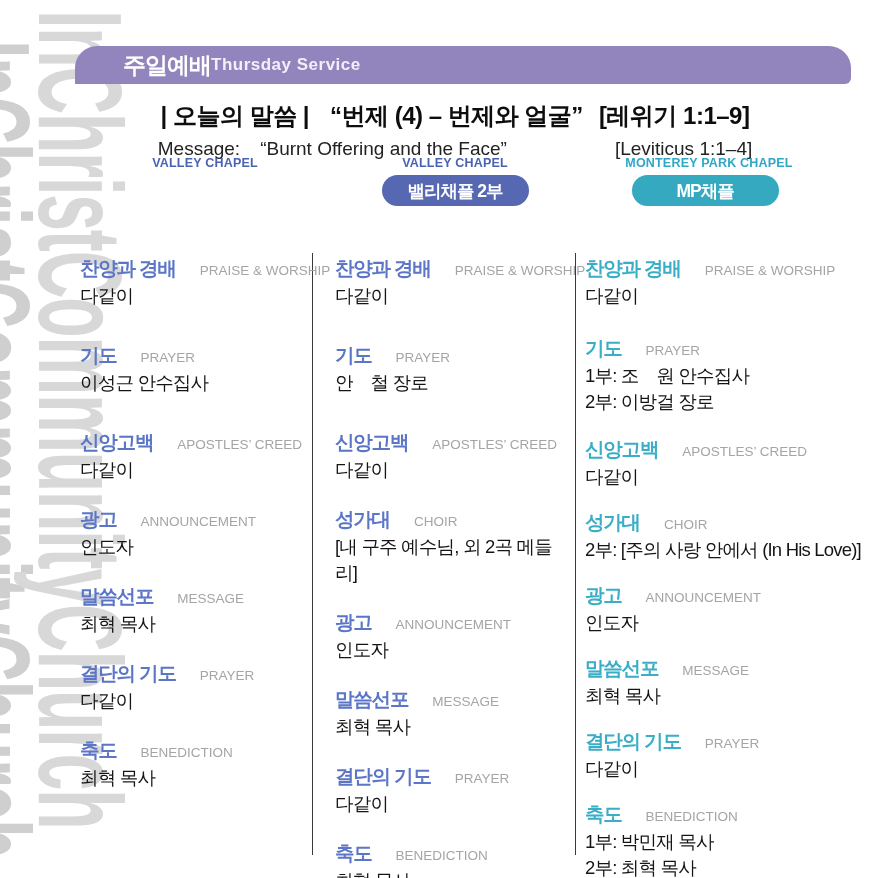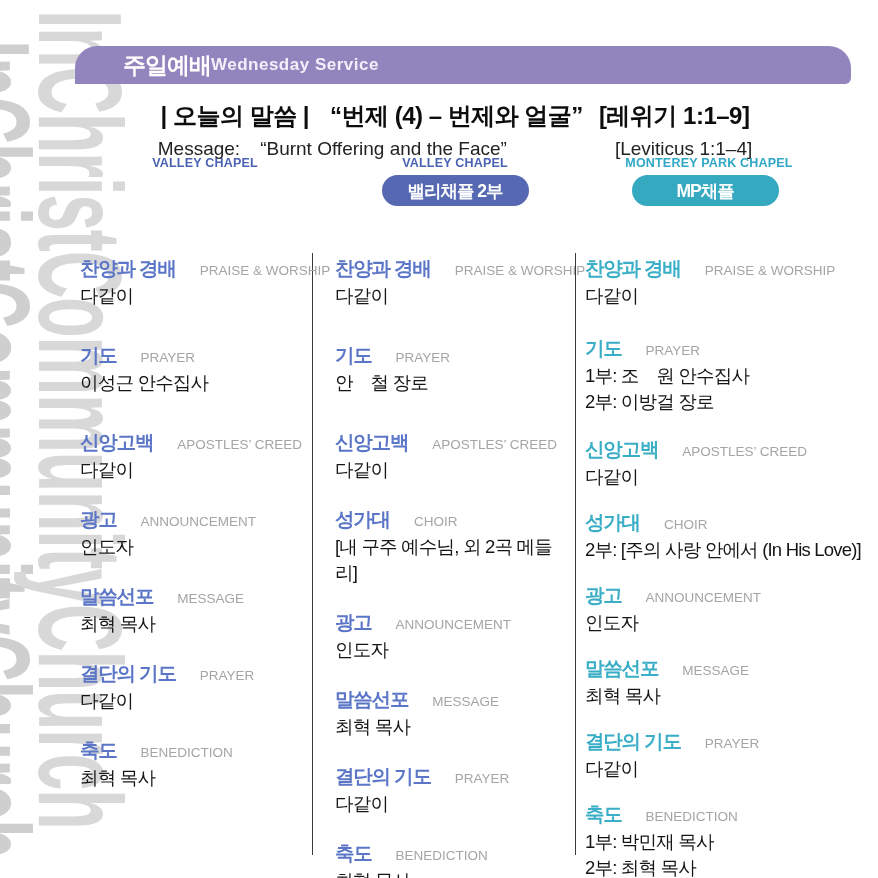--- a/index.html
+++ b/index.html
@@ -131,21 +131,21 @@
   .col3 .item:nth-child(2){margin-bottom:22px;}
 </style>
 </head>
 <body>
 
 <div class="watermark ghost">InChristCommunityChurch</div>
 <div class="watermark">InChristCommunityChurch</div>
 
 <div class="header-bar">
   <span class="ko">주일예배</span>
-  <span class="en">Wednesday Service</span>
+  <span class="en">Thursday Service</span>
 </div>
 
 <div class="title-block">
   <div class="title-line1">
     <span class="p1">| 오늘의 말씀 |</span>
     <span class="p2">“번제 (4) – 번제와 얼굴”</span>
     <span class="p3">[레위기 1:1–9]</span>
   </div>
   <div class="title-line2">
     <span class="p1">Message:</span>

